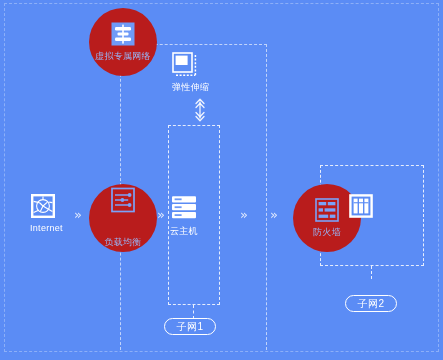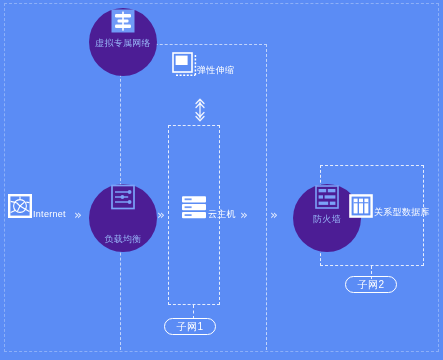--- a/index.html
+++ b/index.html
@@ -63,60 +63,60 @@
     background:transparent;
     color:#ffffff;
     font-size:10px;
     line-height:15px;
     text-align:center;
     box-sizing:border-box;
     letter-spacing:.5px;
     white-space:nowrap;
   }
   .pill-sub1{left:164px;top:318px;width:52px;}
-  .pill-sub2{left:345px;top:276px;width:52px;}
+  .pill-sub2{left:345px;top:295px;width:52px;}
 
   
   .circle{
     position:absolute;
     border-radius:50%;
-    background:#4c1d95;
+    background:#b91c1c;
     display:flex;
     flex-direction:column;
     align-items:center;
-    justify-content:flex-start;
+    justify-content:center;
   }
   .circle .lbl{
     color:#98b6f7;
     font-size:9px;
     margin-top:3px;
     white-space:nowrap;
     letter-spacing:.3px;
   }
   .c-vpc{left:89px;top:8px;width:68px;height:68px;}
   .c-slb{left:89px;top:184px;width:68px;height:68px;gap:20px;}
   .c-fw {left:293px;top:184px;width:68px;height:68px;}
 
   
   .node{
     position:absolute;
     display:flex;
-    flex-direction:row;
-    align-items:flex-end;
+    flex-direction:column;
+    align-items:flex-start;
   }
   .node .lbl{
     color:#ffffff;
     font-size:9px;
     margin-top:4px;
     white-space:nowrap;
     letter-spacing:.3px;
   }
-  .n-internet{left:7px;top:193px;width:50px;}
+  .n-internet{left:30px;top:193px;width:50px;}
   .n-as      {left:172px;top:52px;width:46px;}
-  .n-ecs     {left:180px;top:193px;width:50px;}
+  .n-ecs     {left:170px;top:193px;width:50px;}
   .n-rds     {left:348px;top:193px;width:66px;}
 
   
   .chev{
     position:absolute;
     color:rgba(255,255,255,.80);
     font-size:13px;
     line-height:13px;
     font-family:"DejaVu Sans",sans-serif;
   }
@@ -276,21 +276,20 @@
         <g fill="#ffffff">
           <rect x="5.6" y="5.6" width="4" height="14.8"></rect>
           <rect x="11" y="5.6" width="4" height="14.8"></rect>
           <rect x="16.4" y="5.6" width="4" height="14.8"></rect>
         </g>
         <g fill="#5b8cf5">
           <rect x="5.6" y="9.2" width="14.8" height="1.1"></rect>
         </g>
       </svg>
     </span>
-    <span class="lbl">关系型数据库</span>
   </div>
 
   <span class="chev chev-1">»</span>
   <span class="chev chev-2">»</span>
   <span class="chev chev-3">»</span>
   <span class="chev chev-4">»</span>
 
 </div>
 
 </body></html>

